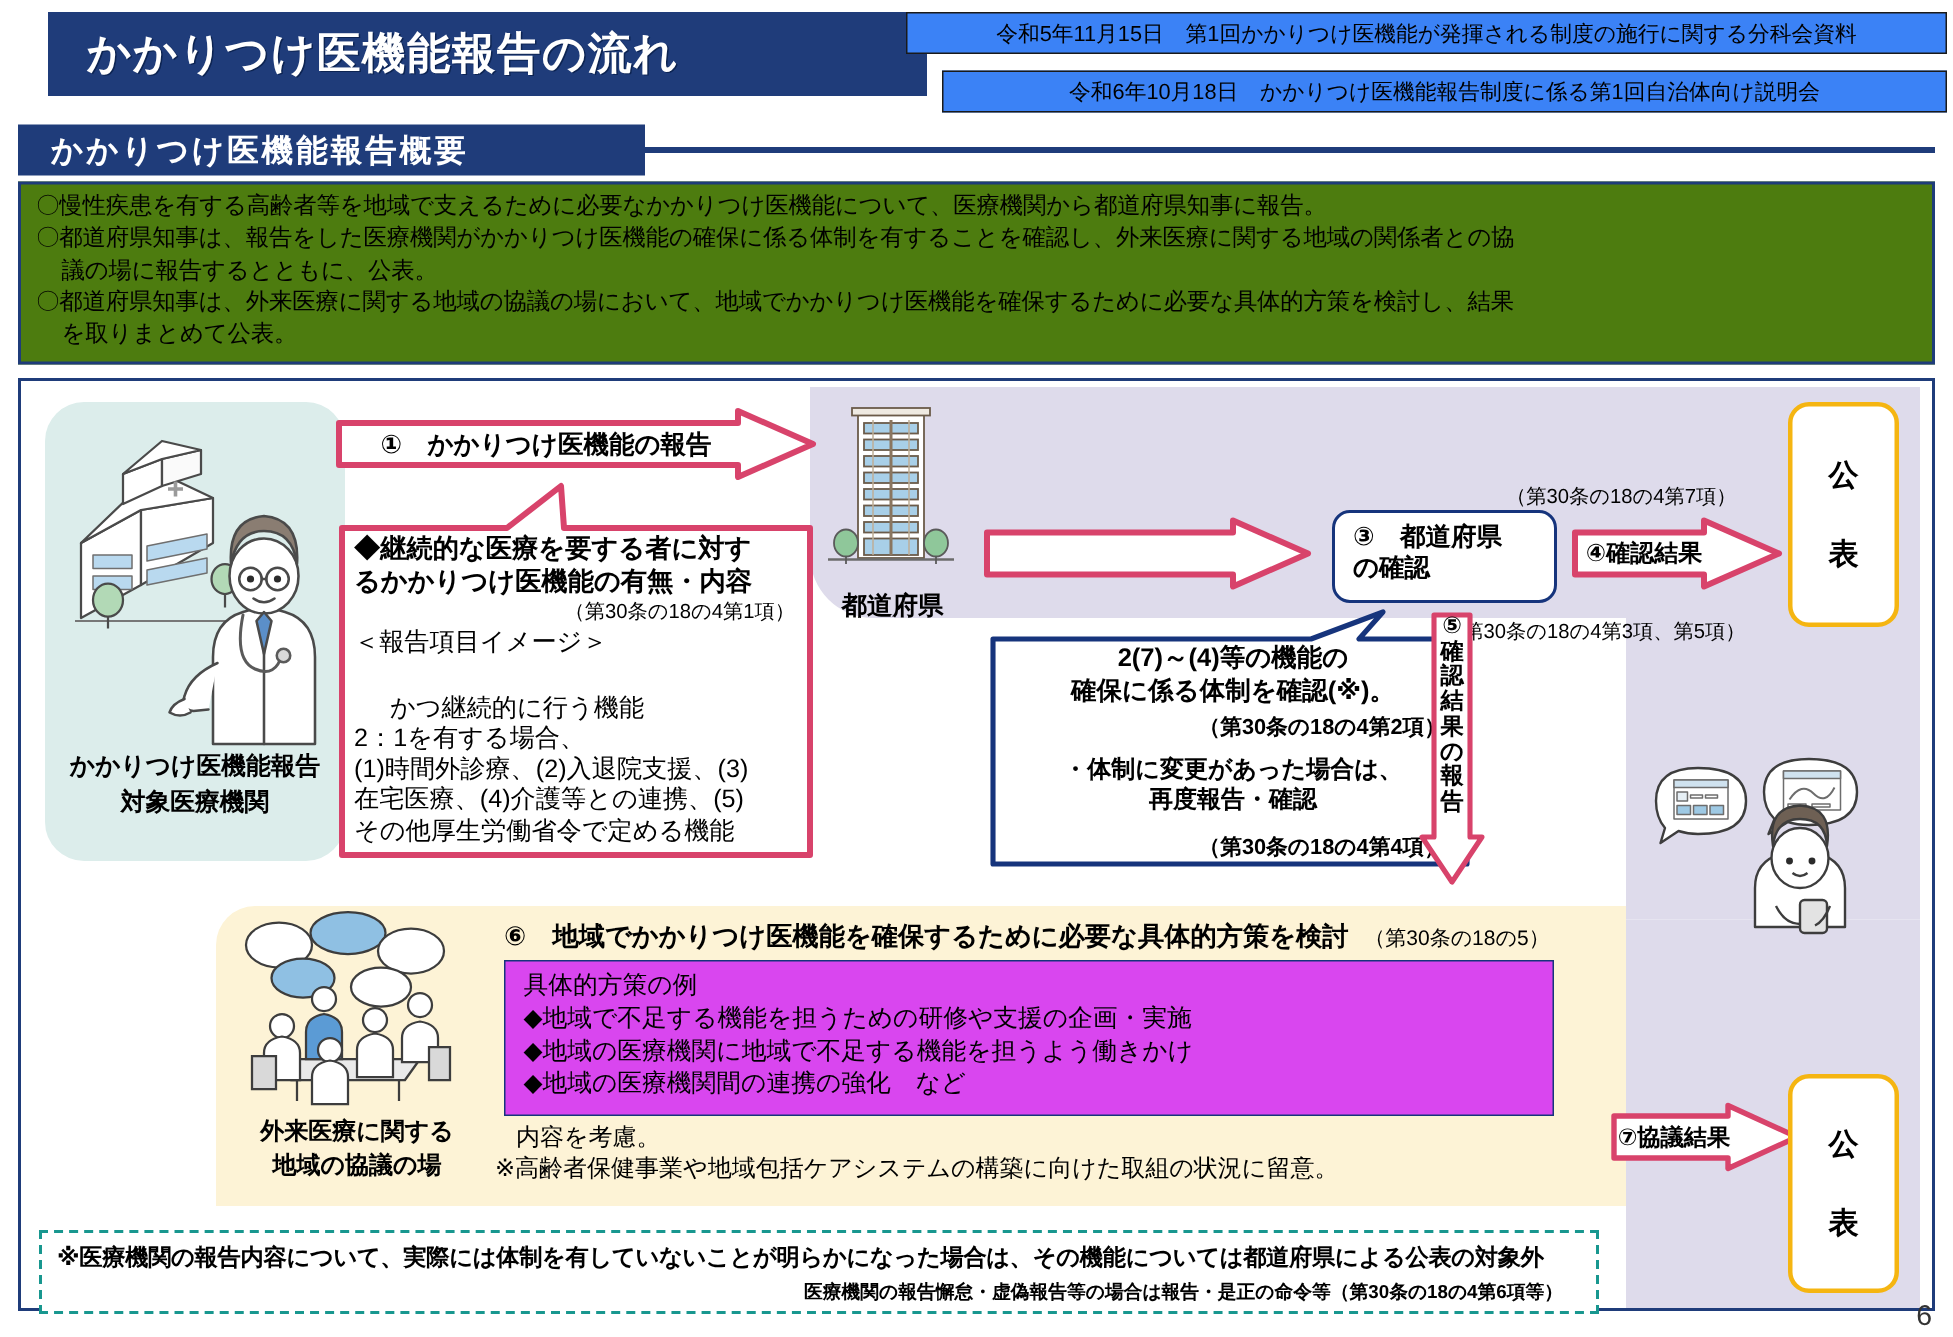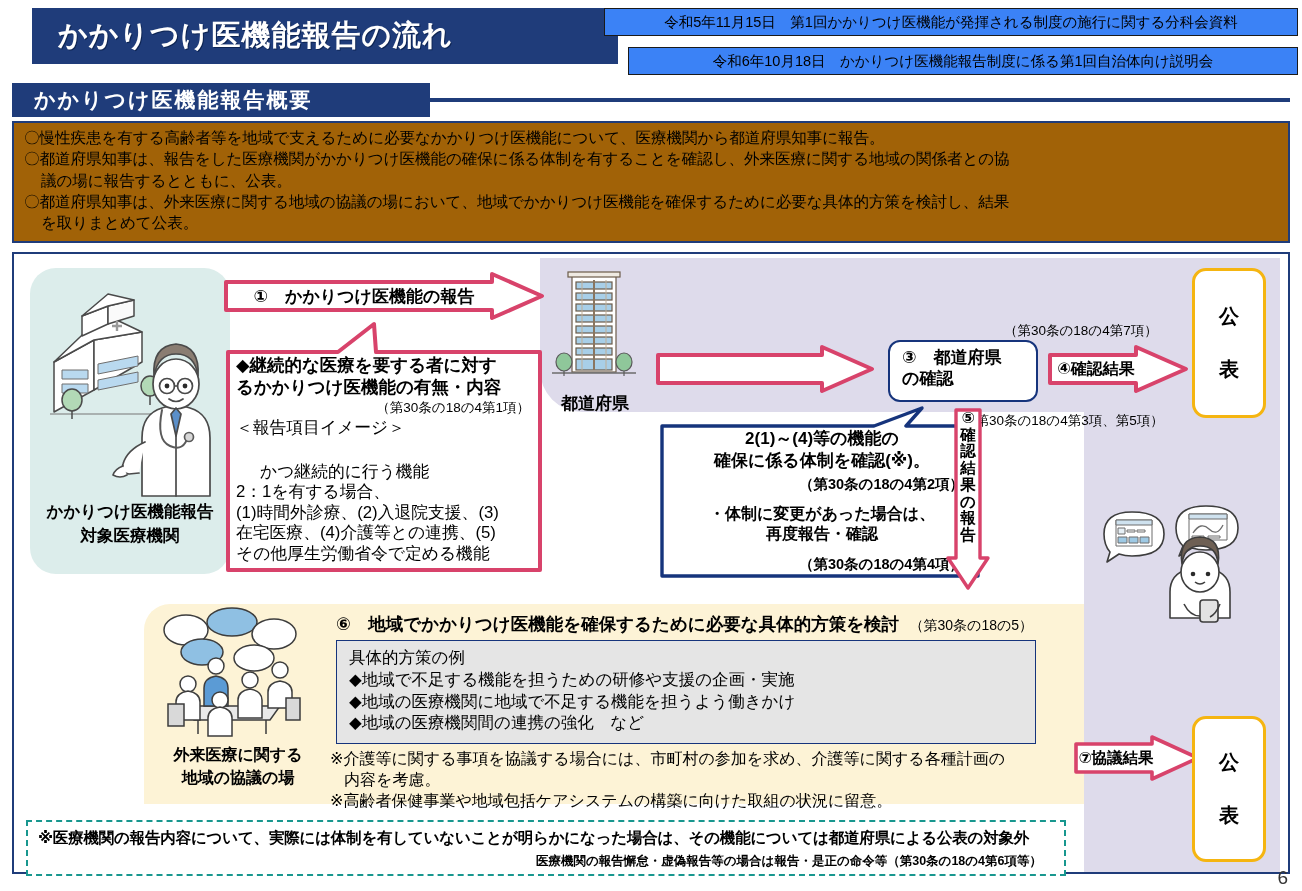--- a/index.html
+++ b/index.html
@@ -40,21 +40,21 @@
     left:12px;top:83px;width:418px;height:34px;
     background:#1f3c7a;display:flex;align-items:center;
     box-sizing:border-box;padding-left:22px;
   }
   .sec-bar .t{color:#fff;font-weight:bold;font-size:21px;letter-spacing:2px;}
   .sec-rule{left:430px;top:98px;width:860px;height:4px;background:#1f3c7a;}
 
   
   .summary{
     left:12px;top:121px;width:1278px;height:122px;
-    border:2.4px solid #1f3c7a;background:#a16207;box-sizing:border-box;
+    border:2.4px solid #1f3c7a;background:#4d7c0f;box-sizing:border-box;
     padding:5px 10px 0 10px;
   }
   .summary p{
     margin:0 0 1px 0;font-size:15.6px;line-height:1.30;color:#000;
     letter-spacing:-0.1px;
   }
   .summary p .ind{padding-left:17px;display:inline-block;}
 
   
   .frame{
@@ -91,21 +91,21 @@
     border:2.8px solid #16347c;background:#fff;box-sizing:border-box;
     border-radius:12px;
   }
   .yellowbox{
     border:3.4px solid #f5b511;background:#fff;box-sizing:border-box;
     border-radius:14px;
     display:flex;flex-direction:column;align-items:center;justify-content:center;
     gap:26px;font-weight:bold;font-size:20px;color:#000;
   }
   .whitebox{
-    border:1.6px solid #16347c;background:#e5e5e5;box-sizing:border-box;
+    border:1.6px solid #16347c;background:#d946ef;box-sizing:border-box;
   }
   .dashbox{
     border:2px dashed #18978f;background:#fff;box-sizing:border-box;
   }
   .pagenum{right:14px;bottom:-2px;font-size:19px;color:#333;}
 
   svg{display:block;overflow:visible;}
 </style>
 </head>
 <body>
@@ -201,21 +201,21 @@
     <div class="abs" style="left:0;top:0;width:280px;height:48px;display:flex;align-items:center;justify-content:center;
          font-weight:bold;font-size:17px;color:#000;">①　かかりつけ医機能の報告</div>
   </div>
 
   <div class="abs" style="left:226px;top:322px;width:316px;height:250px;">
     <svg width="316" height="250" viewBox="0 0 316 250">
       <path d="M2 30 H112 L148 2 L150 30 H314 V248 H2 Z" fill="#ffffff" stroke="#d8436b" stroke-width="4" stroke-linejoin="round"></path>
     </svg>
   </div>
   <div class="abs" style="left:236px;top:354px;width:300px;color:#000;">
-    <div style="font-weight:bold;font-size:17.5px;line-height:1.26;">
+    <div style="font-weight:bold;font-size:17.5px;line-height:1.26;font-family:Liberation Serif, serif;">
       <div>◆継続的な医療を要する者に対す</div>
       <div>るかかりつけ医機能の有無・内容</div>
     </div>
     <div style="text-align:right;font-size:13.5px;padding-right:6px;margin-top:1px;">（第30条の18の4第1項）</div>
     <div style="font-size:16.8px;line-height:1.22;margin-top:1px;">
       <div>＜報告項目イメージ＞</div>
       <div style="padding-left:24px;margin-top:23px;">かつ継続的に行う機能</div>
       <div>2：1を有する場合、</div>
       <div>(1)時間外診療、(2)入退院支援、(3)</div>
       <div>在宅医療、(4)介護等との連携、(5)</div>
@@ -278,21 +278,21 @@
 
   <div class="cap" style="left:962px;top:412px;">（第30条の18の4第3項、第5項）</div>
 
   <div class="abs" style="left:660px;top:406px;width:320px;height:172px;">
     <svg width="320" height="172" viewBox="0 0 320 172">
       <path d="M2 20 H214 L262 2 L246 20 H318 V170 H2 Z" fill="#ffffff" stroke="#16347c" stroke-width="3.4" stroke-linejoin="round"></path>
     </svg>
   </div>
   <div class="abs" style="left:672px;top:428px;width:300px;color:#000;text-align:center;">
     <div style="font-weight:bold;font-size:17px;line-height:1.28;">
-      <div>2(1)～(4)等の機能の</div>
+      <div>2(7)～(4)等の機能の</div>
       <div>確保に係る体制を確認(※)。</div>
     </div>
     <div style="font-weight:bold;font-size:14.5px;text-align:right;padding-right:8px;margin-top:3px;">（第30条の18の4第2項）</div>
     <div style="font-weight:bold;font-size:16px;line-height:1.3;margin-top:10px;">
       <div>・体制に変更があった場合は、</div>
       <div>再度報告・確認</div>
     </div>
     <div style="font-weight:bold;font-size:14.5px;text-align:right;padding-right:8px;margin-top:10px;">（第30条の18の4第4項）</div>
   </div>
 
@@ -400,21 +400,20 @@
   <div class="abs whitebox" style="left:336px;top:640px;width:700px;height:104px;padding:6px 0 0 12px;">
     <div style="font-size:16.5px;line-height:1.32;color:#000;">
       <div>具体的方策の例</div>
       <div>◆地域で不足する機能を担うための研修や支援の企画・実施</div>
       <div>◆地域の医療機関に地域で不足する機能を担うよう働きかけ</div>
       <div>◆地域の医療機関間の連携の強化　など</div>
     </div>
   </div>
 
   <div class="abs" style="left:330px;top:748px;width:700px;font-size:16px;line-height:1.32;color:#000;">
-    <div>※介護等に関する事項を協議する場合には、市町村の参加を求め、介護等に関する各種計画の</div>
     <div style="padding-left:14px;">内容を考慮。</div>
     <div>※高齢者保健事業や地域包括ケアシステムの構築に向けた取組の状況に留意。</div>
   </div>
 
   <div class="abs" style="left:1074px;top:735px;width:126px;height:46px;">
     <svg width="126" height="46" viewBox="0 0 126 46">
       <path d="M2 9 H78 V2 L124 23 L78 44 V37 H2 Z" fill="#ffffff" stroke="#d8436b" stroke-width="3.6" stroke-linejoin="round"></path>
     </svg>
     <div class="abs" style="left:0;top:0;width:84px;height:46px;display:flex;align-items:center;justify-content:center;
          font-weight:bold;font-size:15.5px;color:#000;">⑦協議結果</div>

